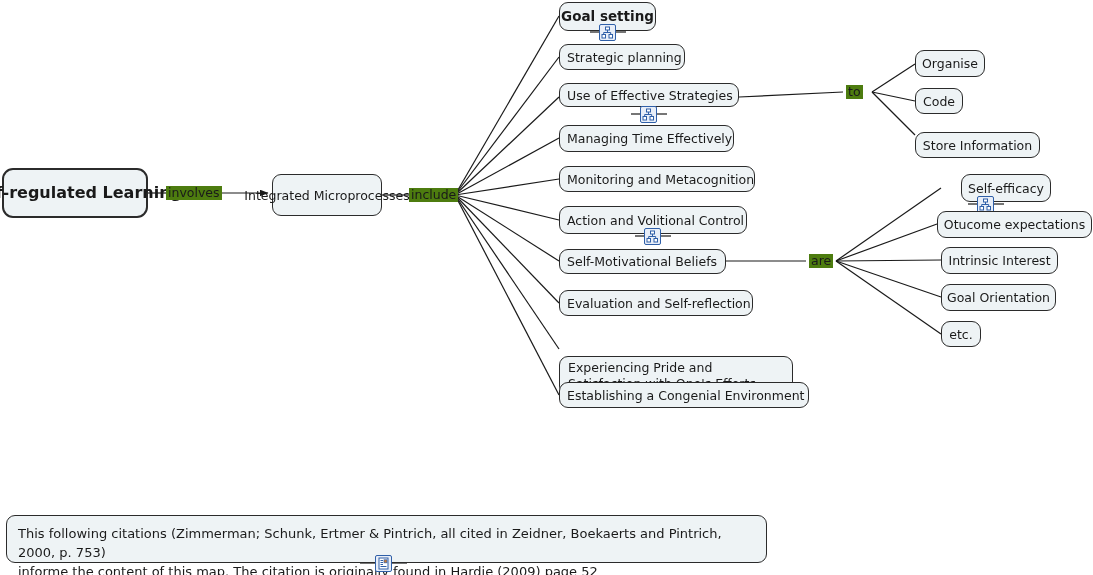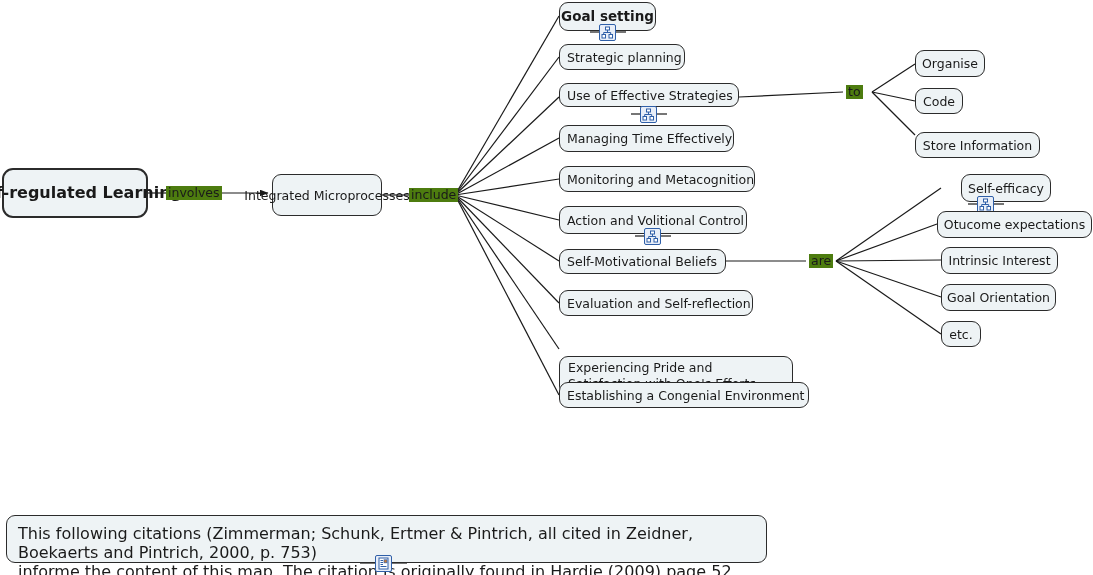--- a/index.html
+++ b/index.html
@@ -74,21 +74,21 @@
     background: #4d7c0f;
     white-space: nowrap;
     padding: 0 2px;
   }
   .note-box {
     position: absolute;
     box-sizing: border-box;
     background: #eef3f5;
     border: 1px solid #2b2b2b;
     border-radius: 9px;
-    font-size: 16px;
+    font-size: 13px;
     line-height: 19px;
     color: #1a1a1a;
     padding: 8px 11px;
   }
   .badge {
     position: absolute;
     width: 17px;
     height: 17px;
     border: 1px solid #2f5fa8;
     border-radius: 2px;

